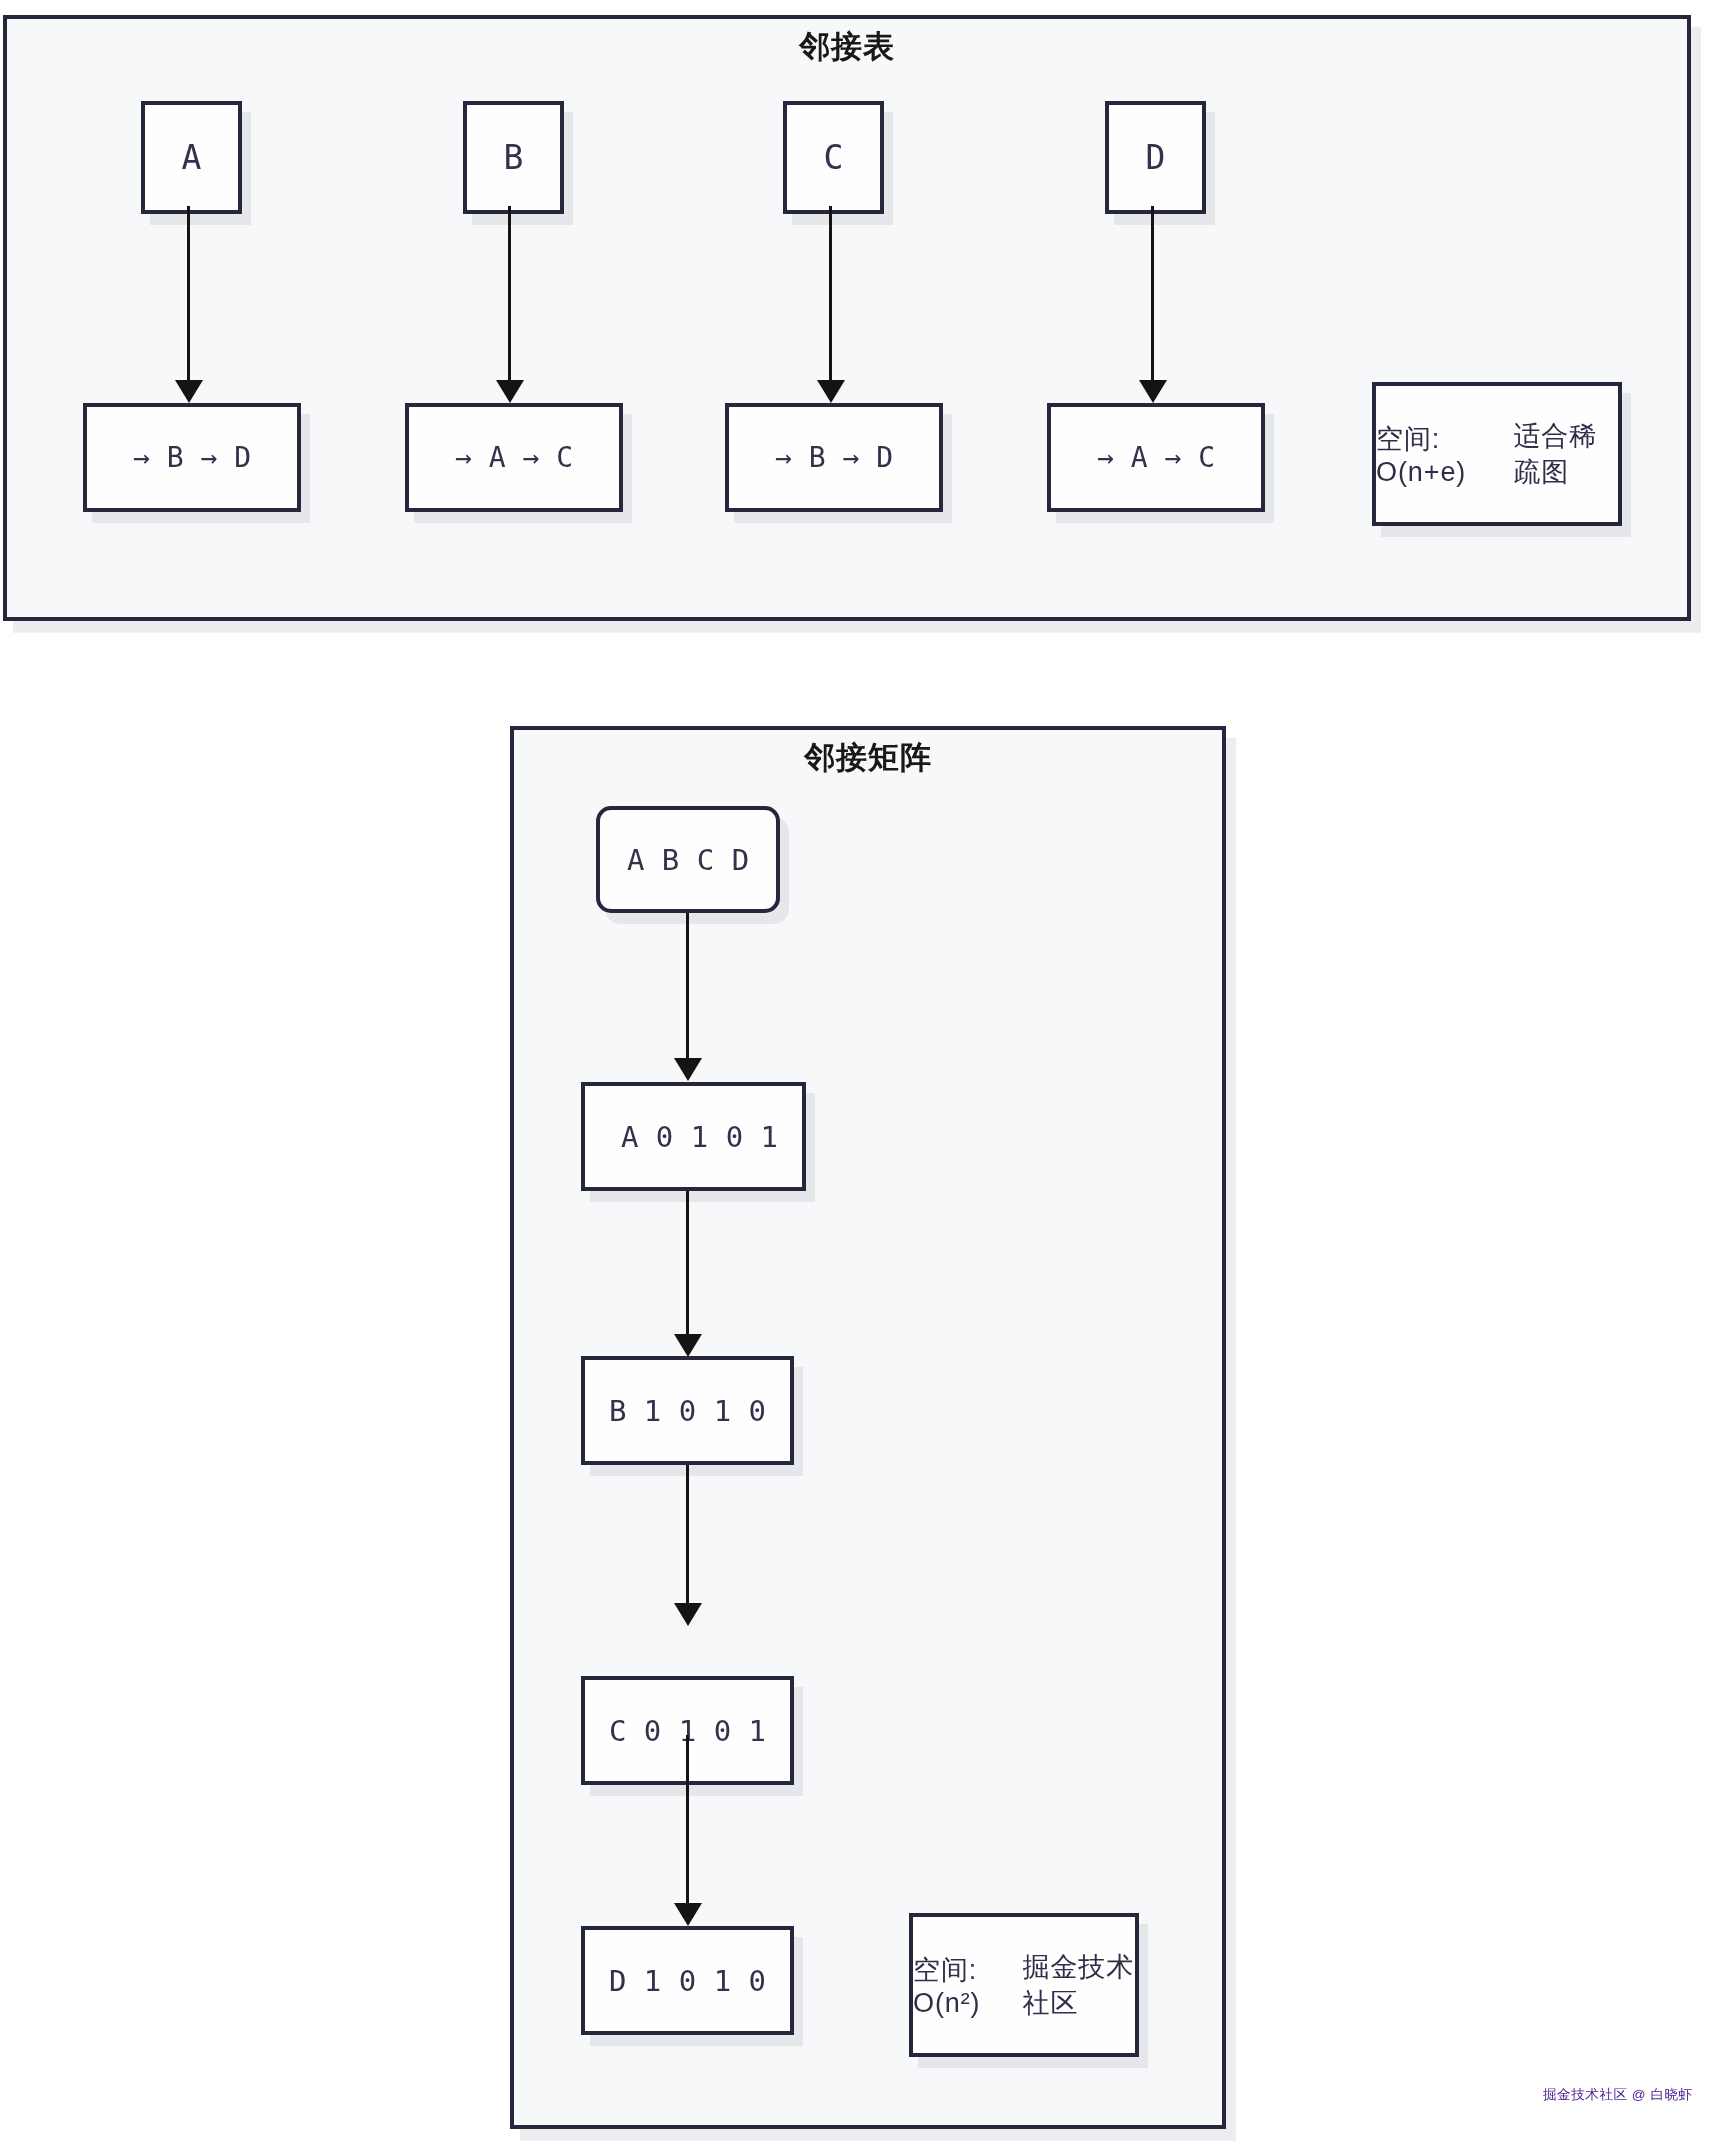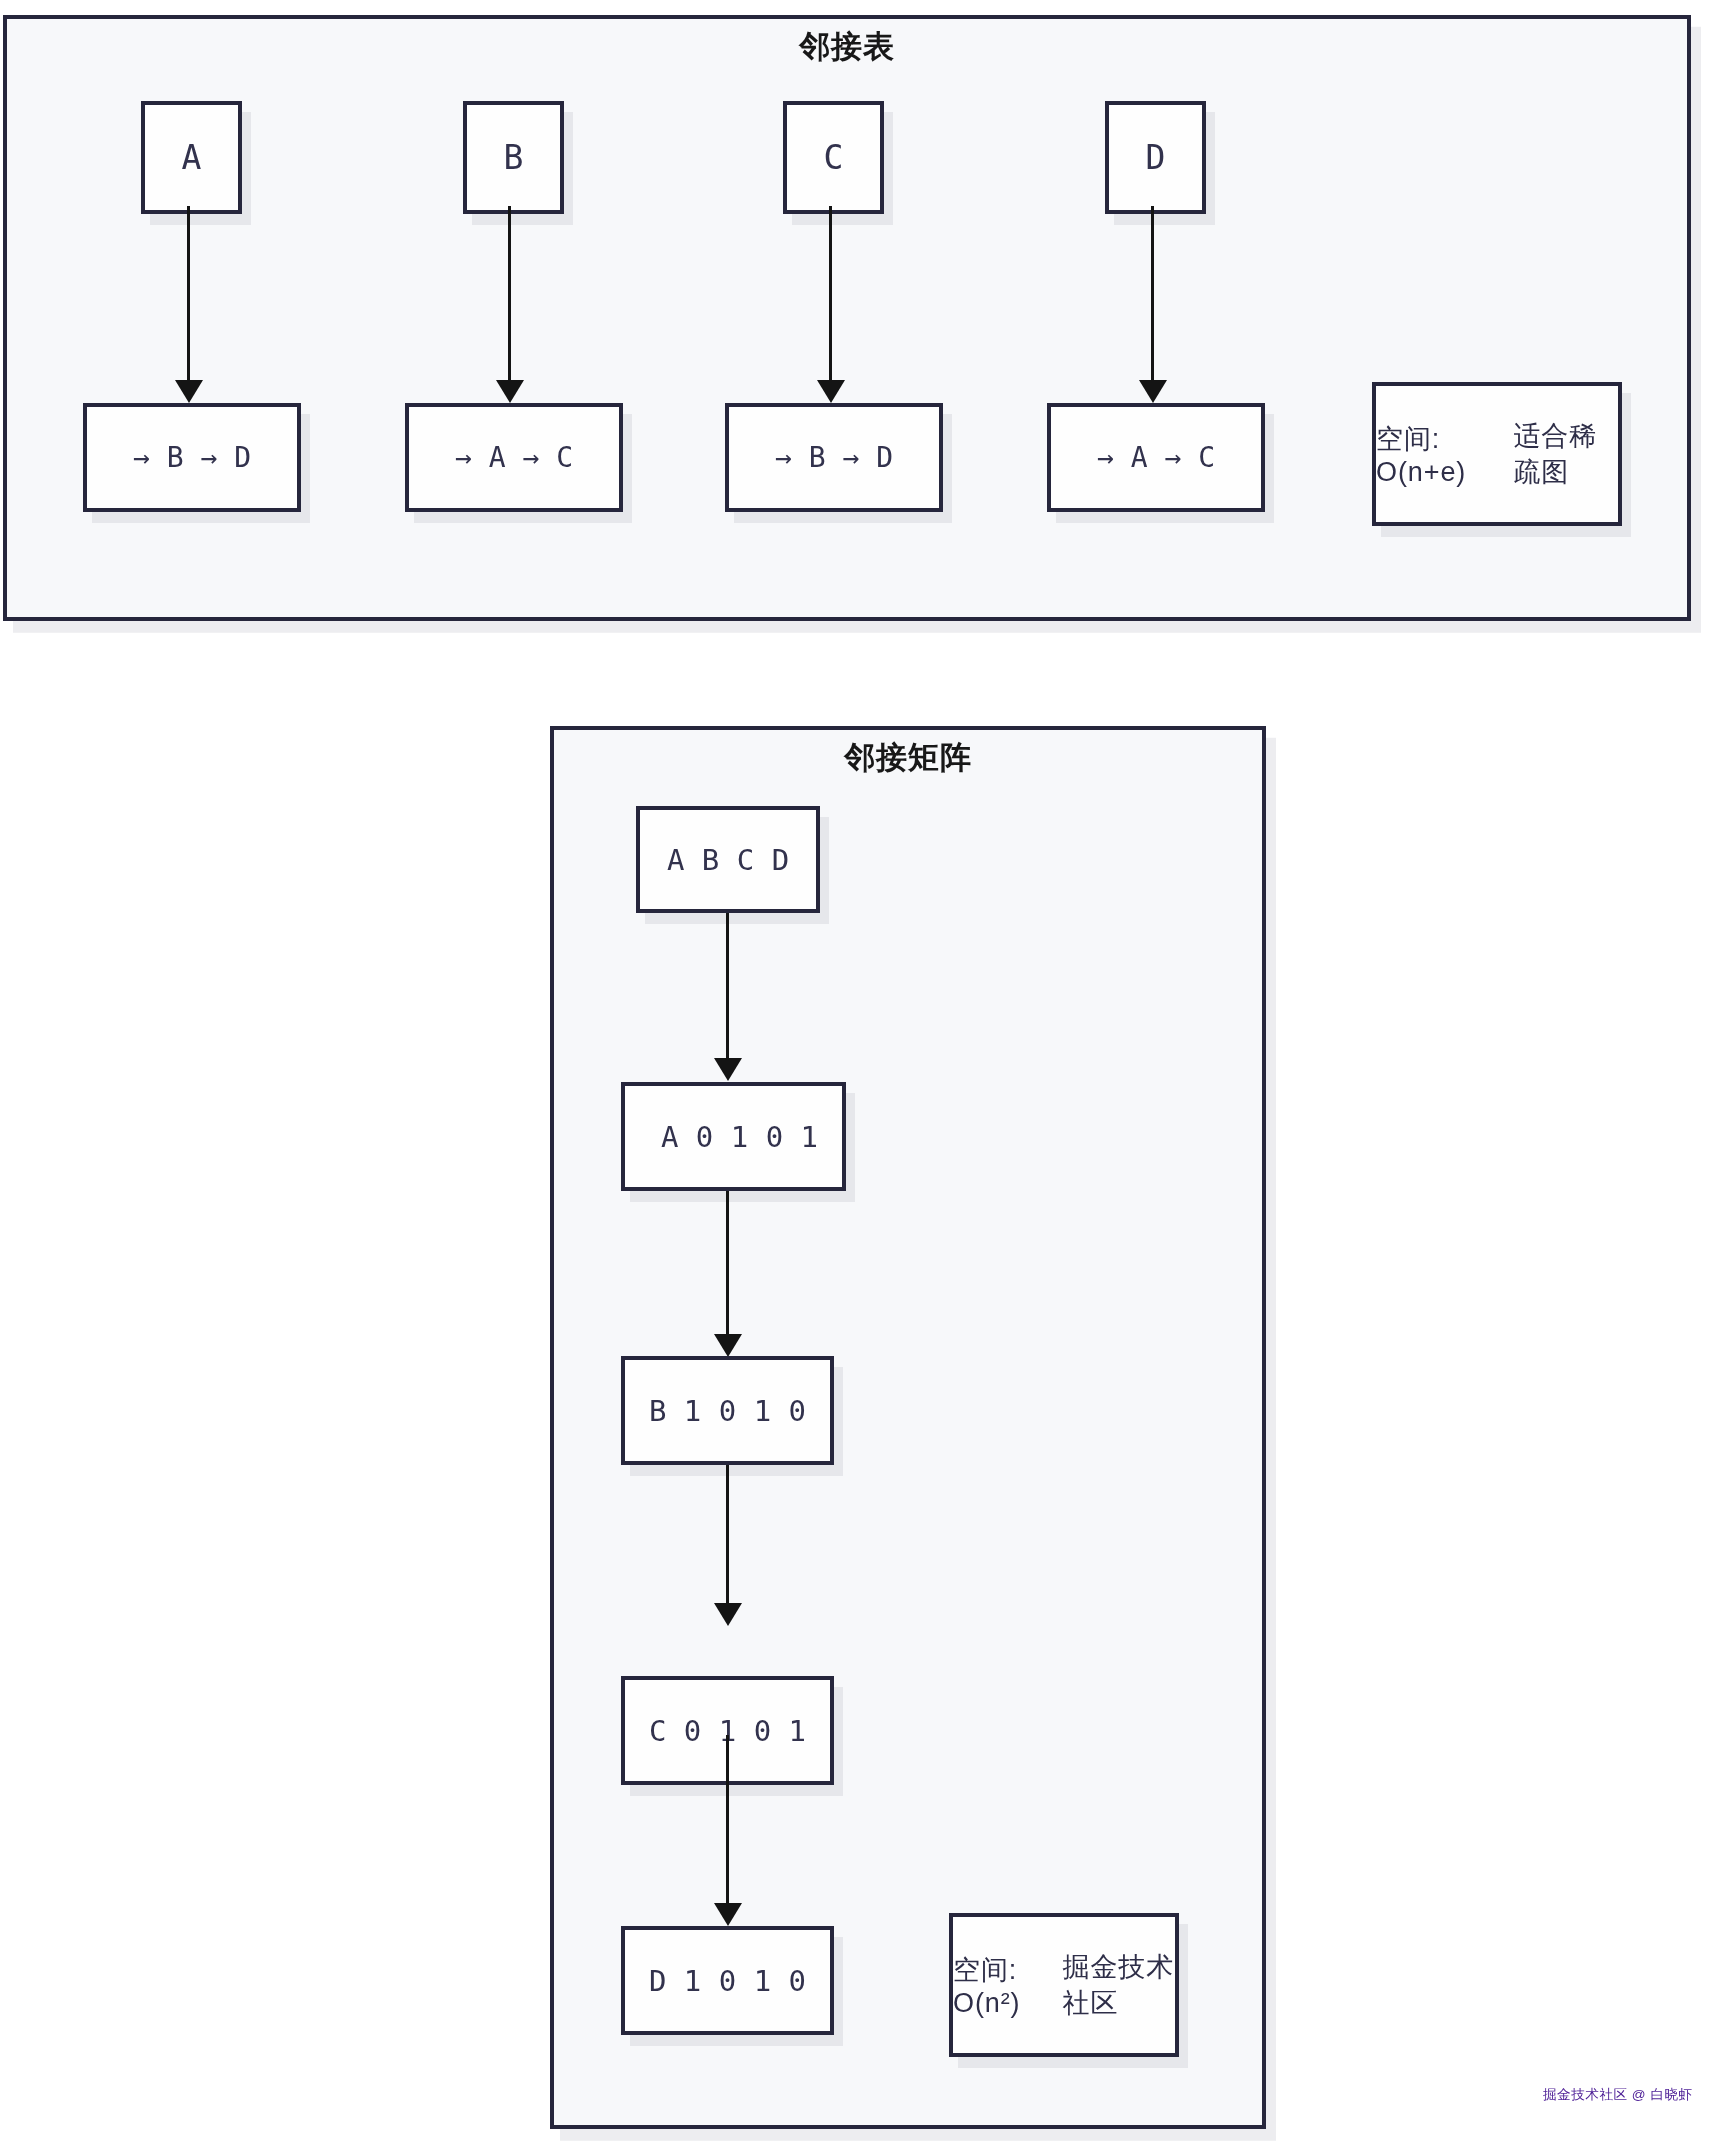--- a/index.html
+++ b/index.html
@@ -79,24 +79,24 @@
     <div class="node list-box" style="left:398px;">→ A → C</div>
     <div class="node list-box" style="left:718px;">→ B → D</div>
     <div class="node list-box" style="left:1040px;">→ A → C</div>
 
     <div class="note-box" style="left:1365px;top:363px;width:242px;height:136px;">
       <span>空间: O(n+e)</span>
       <span>适合稀疏图</span>
     </div>
   </section>
 
-  <section class="panel" style="left:510px;top:726px;width:708px;height:1395px;margin-left:40px;">
+  <section class="panel" style="left:510px;top:726px;width:708px;height:1395px;">
     <div class="panel-title">邻接矩阵</div>
 
-    <div class="node matrix-box" style="left:82px;top:76px;width:176px;height:99px;">A B C D</div>
+    <div class="node matrix-box" style="left:82px;top:76px;width:176px;height:99px;border-radius:15px;">A B C D</div>
 
     <div class="arrow" style="left:159px;top:183px;height:168px;">
         <i class="shaft"></i>
         <i class="head"></i>
       </div>
 
     <div class="node matrix-box" style="left:67px;top:352px;width:205px;height:101px;padding-left:12px;">A 0 1 0 1</div>
 
     <div class="arrow" style="left:159px;top:461px;height:166px;">
         <i class="shaft"></i>

